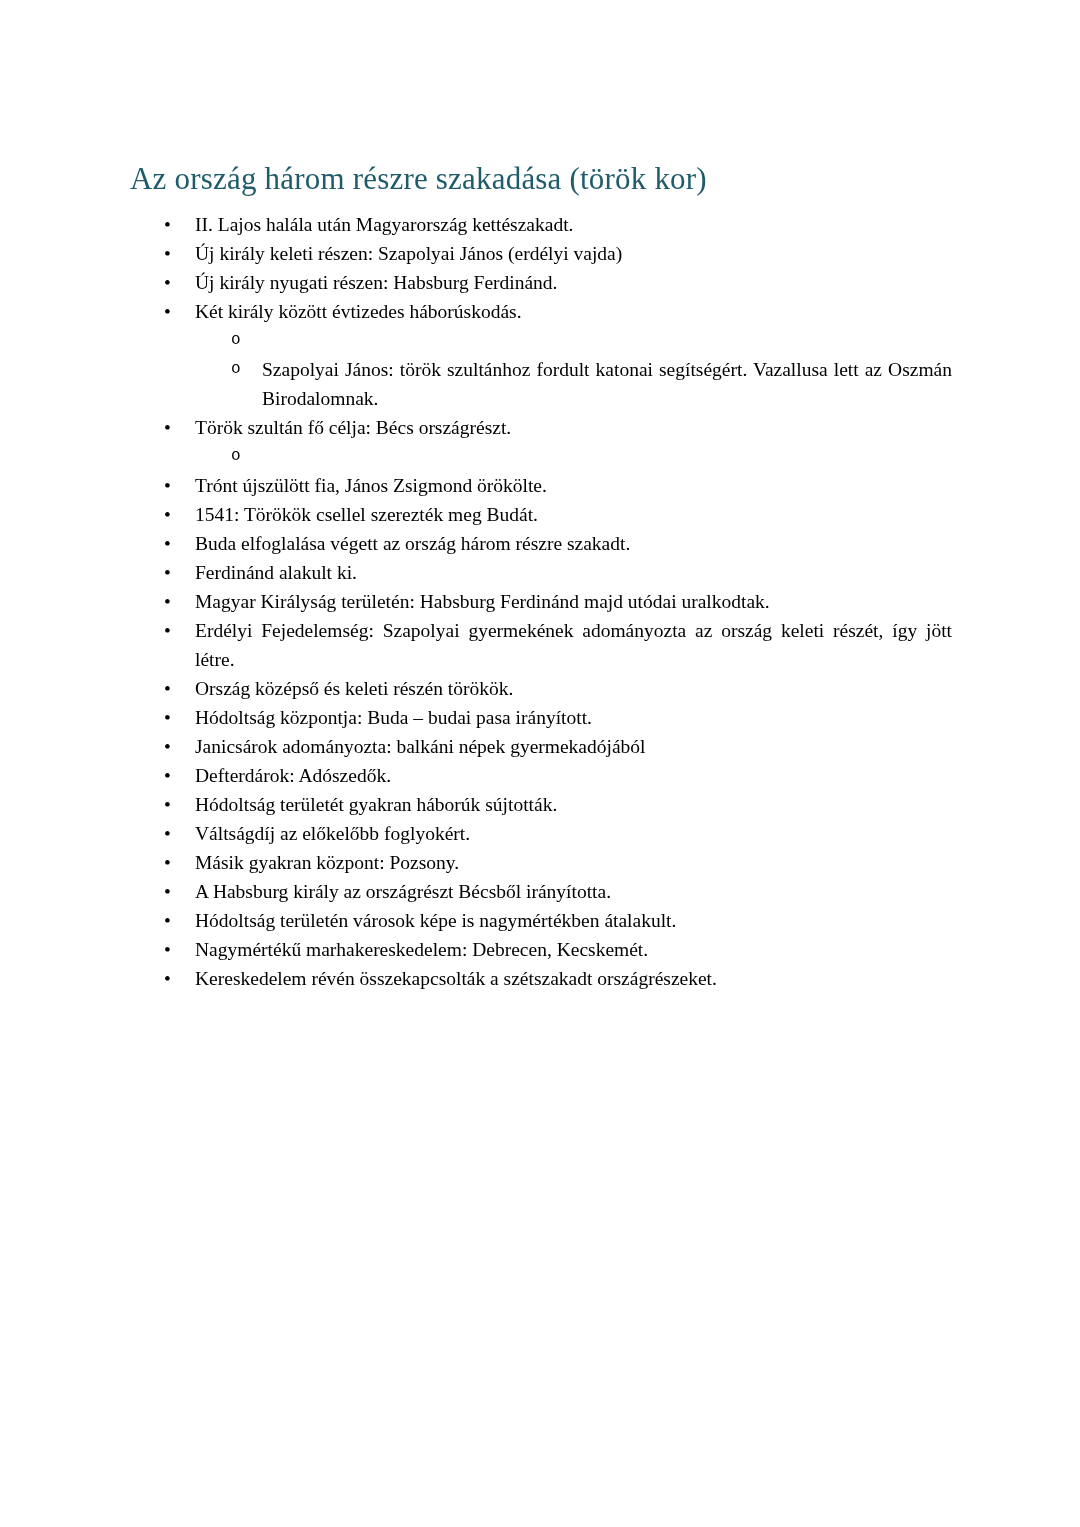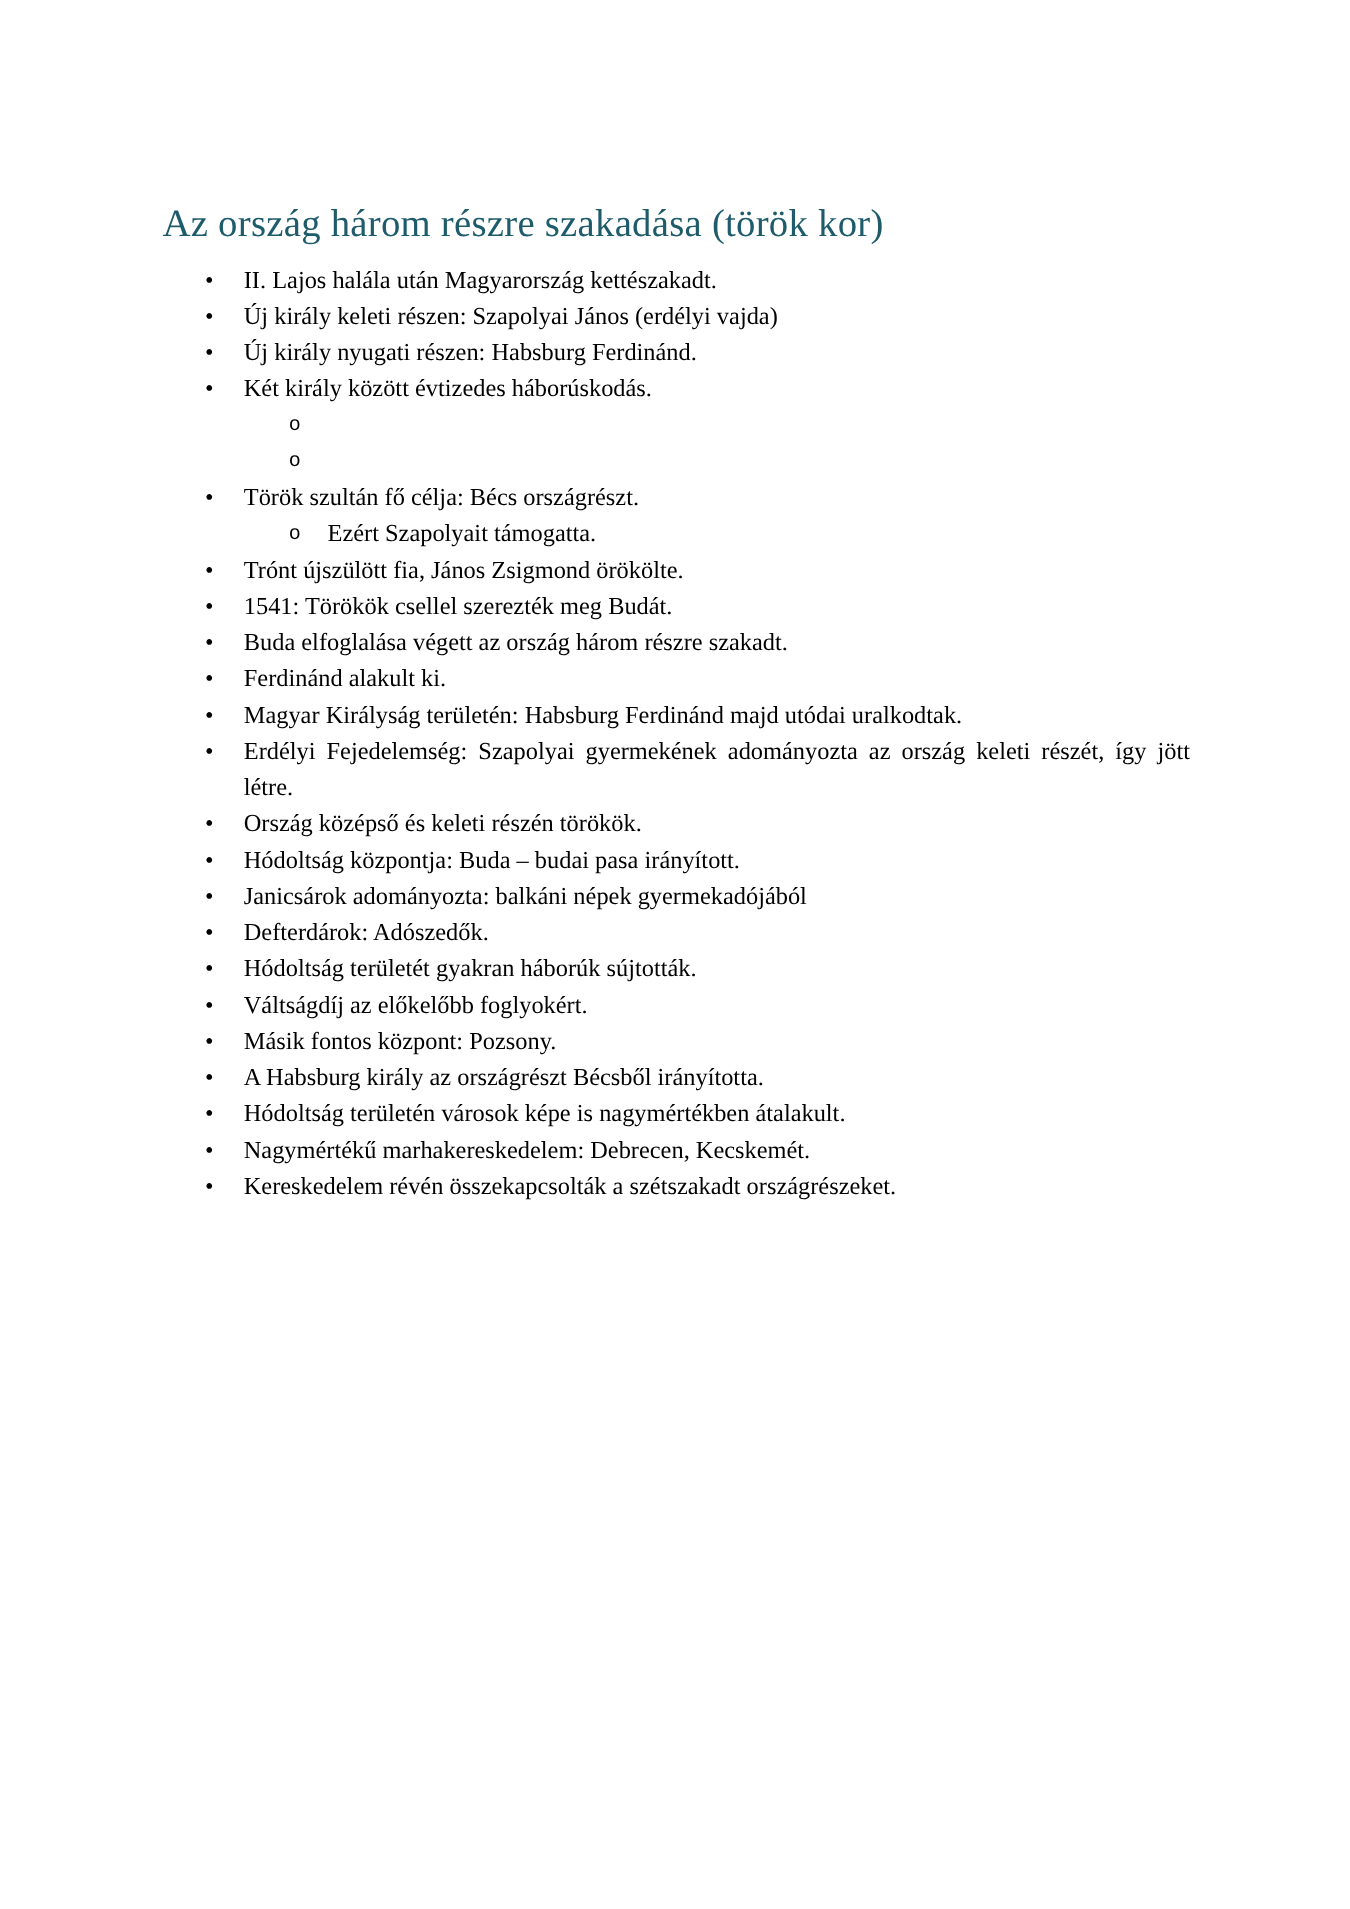--- a/index.html
+++ b/index.html
@@ -82,28 +82,28 @@
       </div>
       <div class="bullet level-1">
         <span class="marker">•</span>
         <span class="text">Két király között évtizedes háborúskodás.</span>
       </div>
       <div class="bullet level-2">
         <span class="marker">o</span>
       </div>
       <div class="bullet level-2">
         <span class="marker">o</span>
+        <span class="text">Szapolyai János: török szultánhoz fordult katonai segítségért. Vazallusa lett az Oszmán Birodalomnak.</span>
       </div>
       <div class="bullet level-1">
         <span class="marker">•</span>
         <span class="text">Török szultán fő célja: Bécs országrészt.</span>
       </div>
       <div class="bullet level-2">
         <span class="marker">o</span>
-        <span class="text">Ezért Szapolyait támogatta.</span>
       </div>
       <div class="bullet level-1">
         <span class="marker">•</span>
         <span class="text">Trónt újszülött fia, János Zsigmond örökölte.</span>
       </div>
       <div class="bullet level-1">
         <span class="marker">•</span>
         <span class="text">1541: Törökök csellel szerezték meg Budát.</span>
       </div>
       <div class="bullet level-1">
@@ -141,21 +141,21 @@
       <div class="bullet level-1">
         <span class="marker">•</span>
         <span class="text">Hódoltság területét gyakran háborúk sújtották.</span>
       </div>
       <div class="bullet level-1">
         <span class="marker">•</span>
         <span class="text">Váltságdíj az előkelőbb foglyokért.</span>
       </div>
       <div class="bullet level-1">
         <span class="marker">•</span>
-        <span class="text">Másik fontos központ: Pozsony.</span>
+        <span class="text">Másik gyakran központ: Pozsony.</span>
       </div>
       <div class="bullet level-1">
         <span class="marker">•</span>
         <span class="text">A Habsburg király az országrészt Bécsből irányította.</span>
       </div>
       <div class="bullet level-1">
         <span class="marker">•</span>
         <span class="text">Hódoltság területén városok képe is nagymértékben átalakult.</span>
       </div>
       <div class="bullet level-1">

